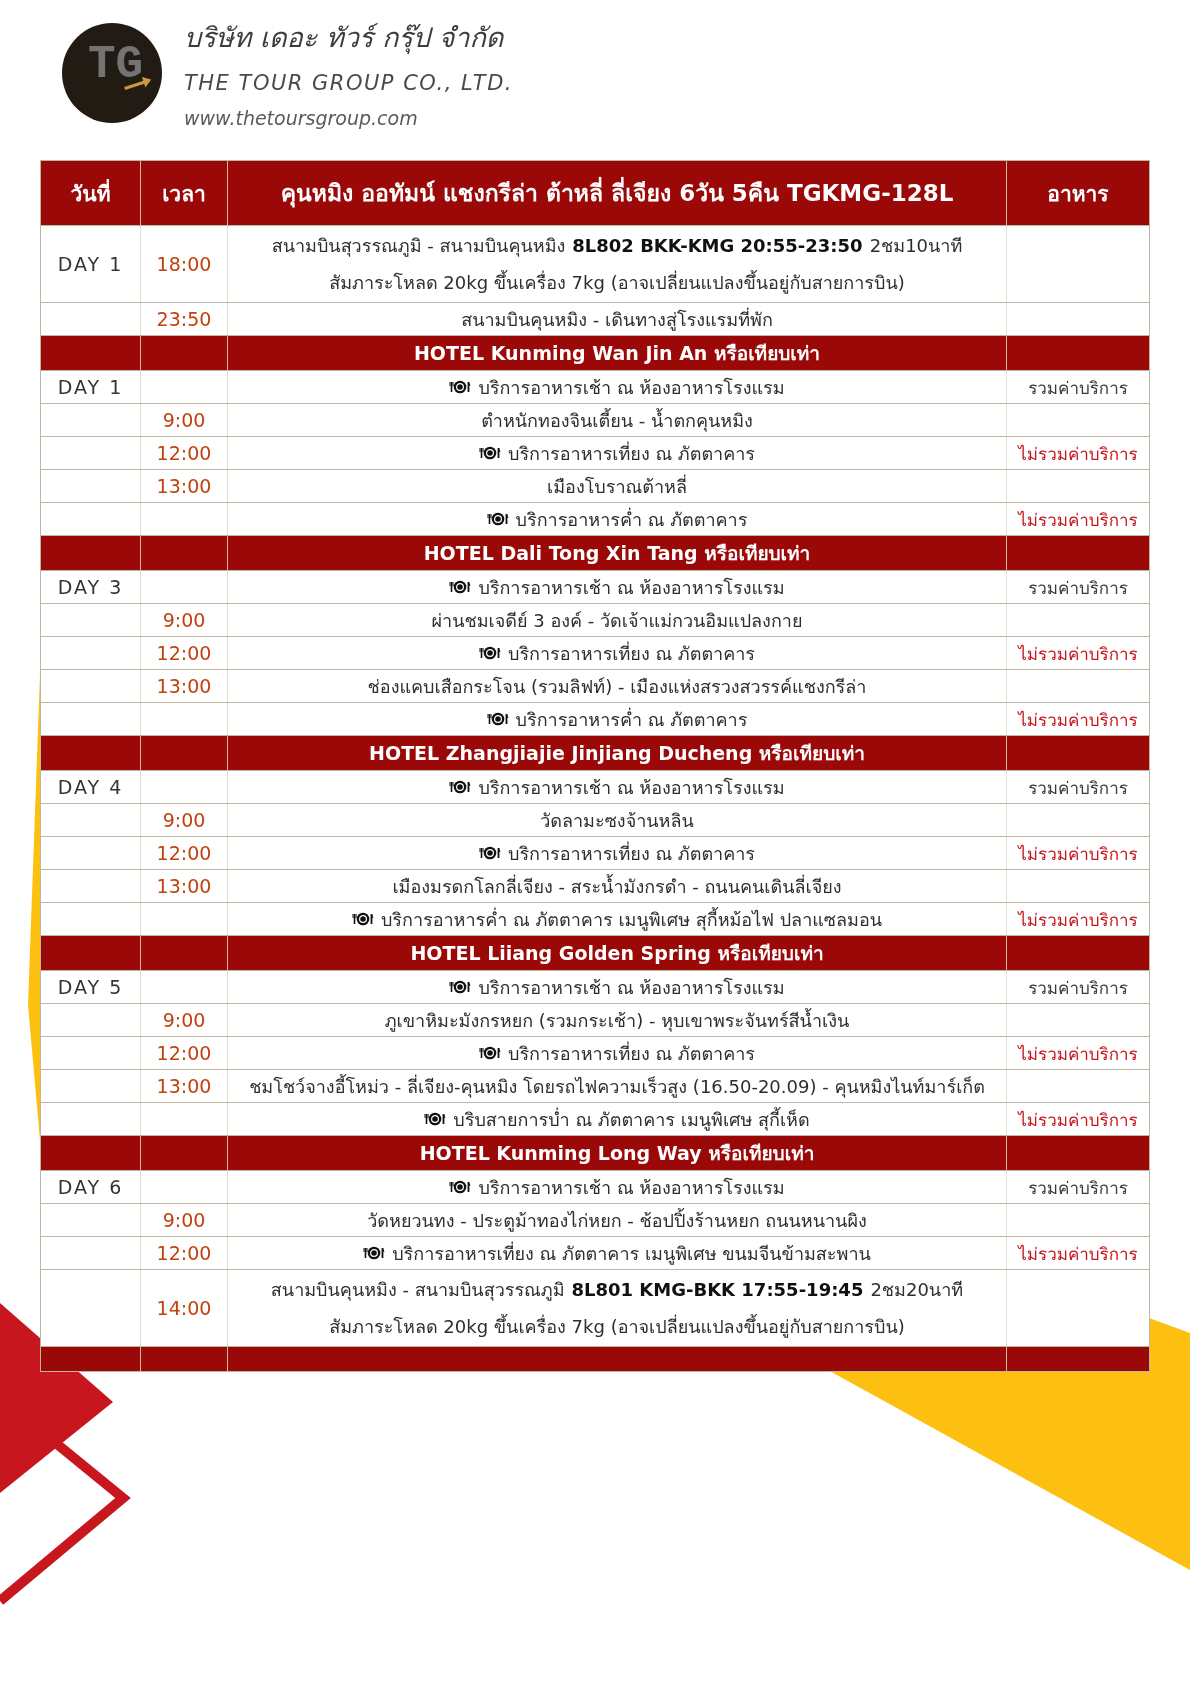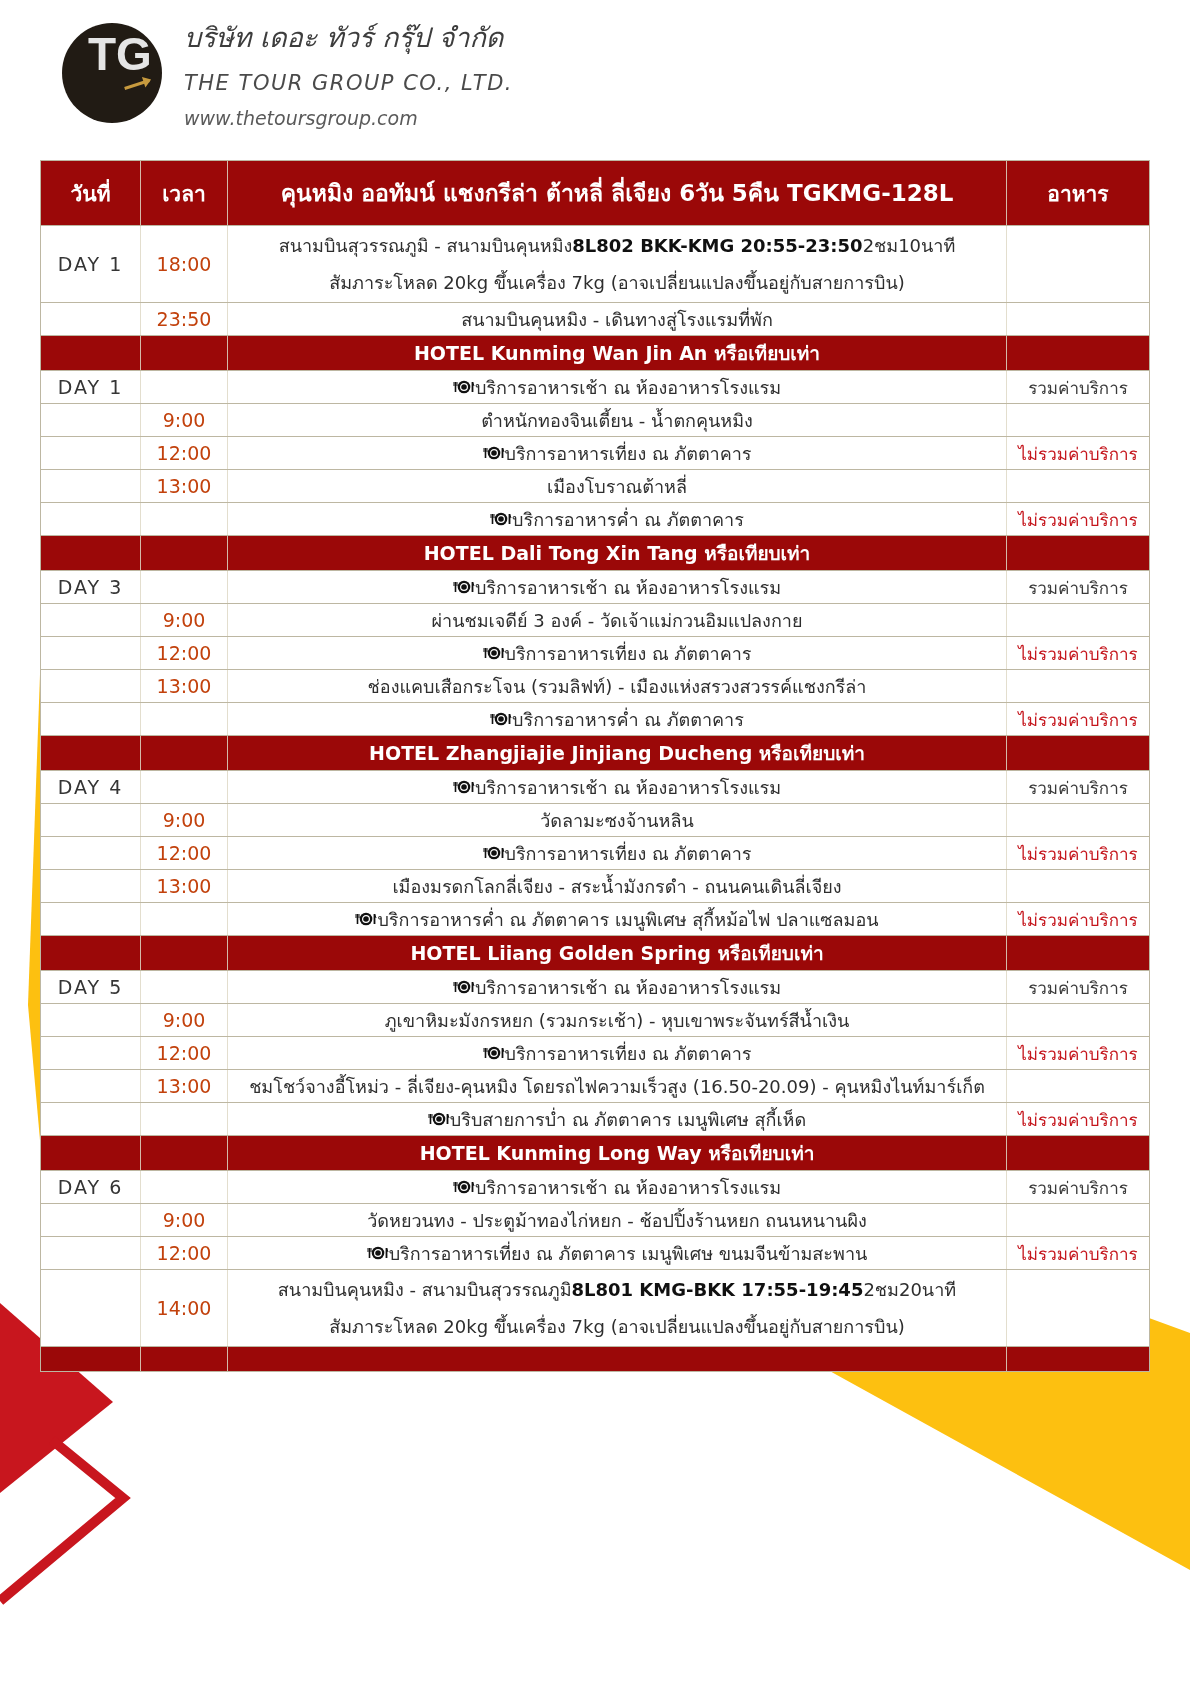--- a/index.html
+++ b/index.html
@@ -3,22 +3,22 @@
 <meta charset="utf-8">
 <style>
   html,body{margin:0;padding:0;background:#eee;}
   .page{
     position:relative;width:1190px;height:1683px;background:#ffffff;overflow:hidden;
     font-family:"DejaVu Sans","Liberation Sans",sans-serif;margin:0 auto;
   }
   
   .brand{position:absolute;left:62px;top:16px;display:flex;align-items:center;gap:22px;z-index:3;}
   .logo-circle{width:100px;height:100px;border-radius:50%;background:#211b14;position:relative;flex:0 0 auto;}
-  .logo-circle .mono-t{position:absolute;left:26px;top:4px;font-family:Liberation Sans, sans-serif;
-    font-size:46px;color:#e5e5e5;font-weight:bold;}
+  .logo-circle .mono-t{position:absolute;left:26px;top:16px;font-family:Liberation Mono, monospace;
+    font-size:46px;color:#737373;font-weight:bold;}
   .logo-circle .plane{position:absolute;left:62px;top:60px;width:26px;height:3px;background:#c79a3e;transform:rotate(-18deg);}
   .logo-circle .plane:before{content:"";position:absolute;right:-2px;top:-4px;border-left:8px solid #c79a3e;
     border-top:5px solid transparent;border-bottom:6px solid transparent;}
   .brand-lines{display:flex;flex-direction:column;gap:12px;font-style:italic;}
   .brand-th{font-size:27px;color:#3d3d3d;}
   .brand-en{font-size:21px;color:#4a4a4a;letter-spacing:1.5px;}
   .brand-web{font-size:19px;color:#5a5a5a;}
   
   .decor{position:absolute;left:0;top:0;z-index:1;}
   
@@ -40,21 +40,21 @@
   .hotel-row .cell{background:#9b0808;color:#ffffff;font-weight:bold;font-size:19px;line-height:1.1;}
   .end-row{height:24px;}
   .end-row .cell{background:#9b0808;}
   .act-row{min-height:32px;}
   .act-row .c-day{font-size:19px;color:#353535;letter-spacing:2px;}
   .act-row .c-time{font-size:19px;color:#c2410c;}
   .act-row .c-desc{font-size:18px;color:#2e2e2e;}
   .act-row .c-food{font-size:17px;}
   .c-food.included{color:#3a3a3a;}
   .c-food.excluded{color:#c5161d;}
-  .line{display:flex;align-items:center;justify-content:center;line-height:1.5;flex-wrap:wrap;}
+  .line{display:flex;align-items:center;justify-content:center;gap:7px;line-height:1.5;flex-wrap:wrap;}
   .tall .line{margin:5px 0;}
   .line b{color:#101010;}
   .meal-ic{flex:0 0 auto;display:inline-block;}
 </style>
 </head>
 <body>
 
 <div class="page">
 
   <svg class="decor" width="1190" height="1683" viewBox="0 0 1190 1683">

